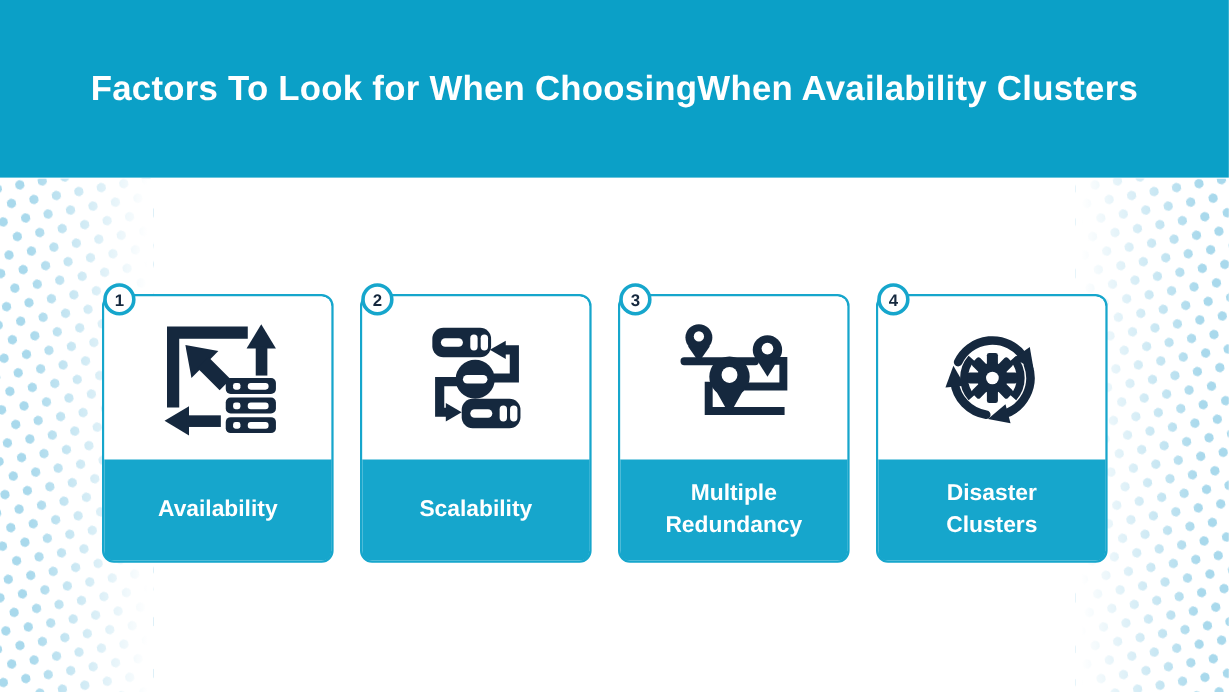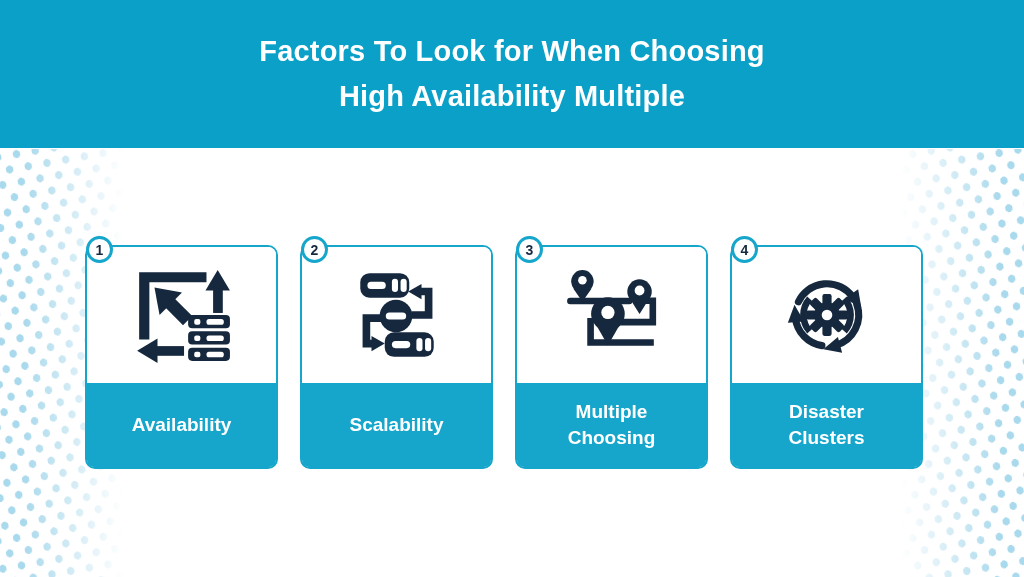--- a/index.html
+++ b/index.html
@@ -13,21 +13,21 @@
   html,body{margin:0;padding:0;}
   body{
     width:1024px;height:577px;position:relative;overflow:hidden;
     background:var(--paper);
     font-family:"Liberation Sans", sans-serif;
   }
   
   .banner{
     position:absolute;left:0;top:0;width:1024px;height:148px;
     background:var(--banner);
-    display:flex;flex-direction:column;align-items:center;justify-content:center;
+    display:flex;flex-direction:row;align-items:center;justify-content:center;
   }
   .banner .title-line{
     color:#fff;font-weight:700;font-size:29px;line-height:45px;
     letter-spacing:.2px;text-align:center;
   }
   
   .dots{
     position:absolute;top:149px;bottom:0;width:128px;
     overflow:hidden;pointer-events:none;
   }
@@ -87,21 +87,21 @@
   .sw7rc{stroke-width:7;stroke-linecap:round;}
   .sw6{stroke-width:6.5;}
 </style>
 </head>
 <body>
 
 <div>
 
   <div class="banner">
     <div class="title-line">Factors To Look for When Choosing</div>
-    <div class="title-line">High Availability Multiple</div>
+    <div class="title-line">When Availability Clusters</div>
   </div>
 
   <div class="dots left">
       <div class="grid"></div>
     </div>
   <div class="dots right">
       <div class="grid"></div>
     </div>
 
   <div class="cards">
@@ -170,21 +170,21 @@
           <circle class="paper-ink" cx="21" cy="16" r="4.2"></circle>
           <circle class="ink" cx="77" cy="27" r="12"></circle>
           <polygon class="ink" points="77,49 67,33 87,33"></polygon>
           <circle class="paper-ink" cx="77" cy="26" r="4.8"></circle>
           <circle class="ink" cx="46" cy="49" r="16.5"></circle>
           <polygon class="ink" points="46,80 33,57 59,57"></polygon>
           <circle class="paper-ink" cx="46" cy="47.5" r="6.5"></circle>
         </svg>
       </div>
       <div class="label-area">
-        <span>Multiple Choosing</span>
+        <span>Multiple Redundancy</span>
       </div>
     </div>
 
     <div class="card">
       <div class="badge">4</div>
       <div class="icon-area">
         <svg class="icon-svg" width="106" height="102" viewBox="0 0 100 100">
           <path class="stroke-ink sw7rc" d="M22 37 A31 31 0 0 1 75 32"></path>
           <polygon class="ink" transform="translate(78,35) rotate(55)" points="-7,-8 10,0 -7,8"></polygon>
           <path class="stroke-ink sw7rc" d="M79 39 A31 31 0 0 1 58 80"></path>

